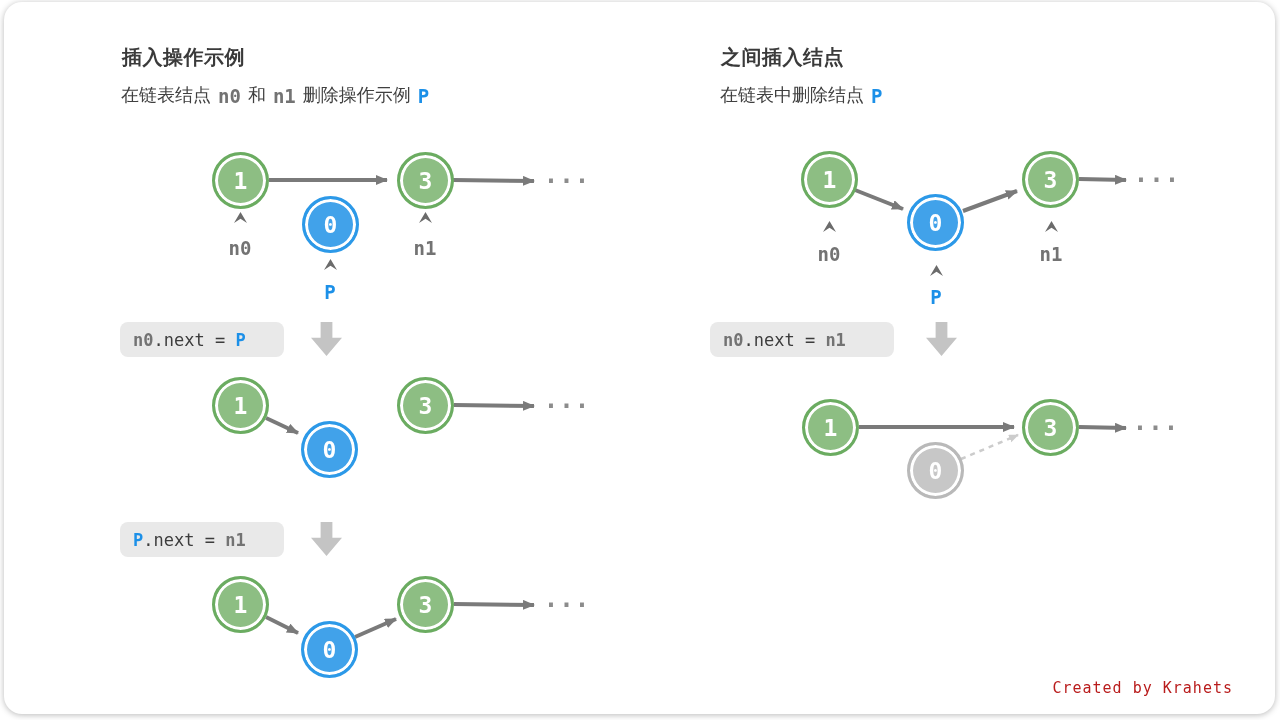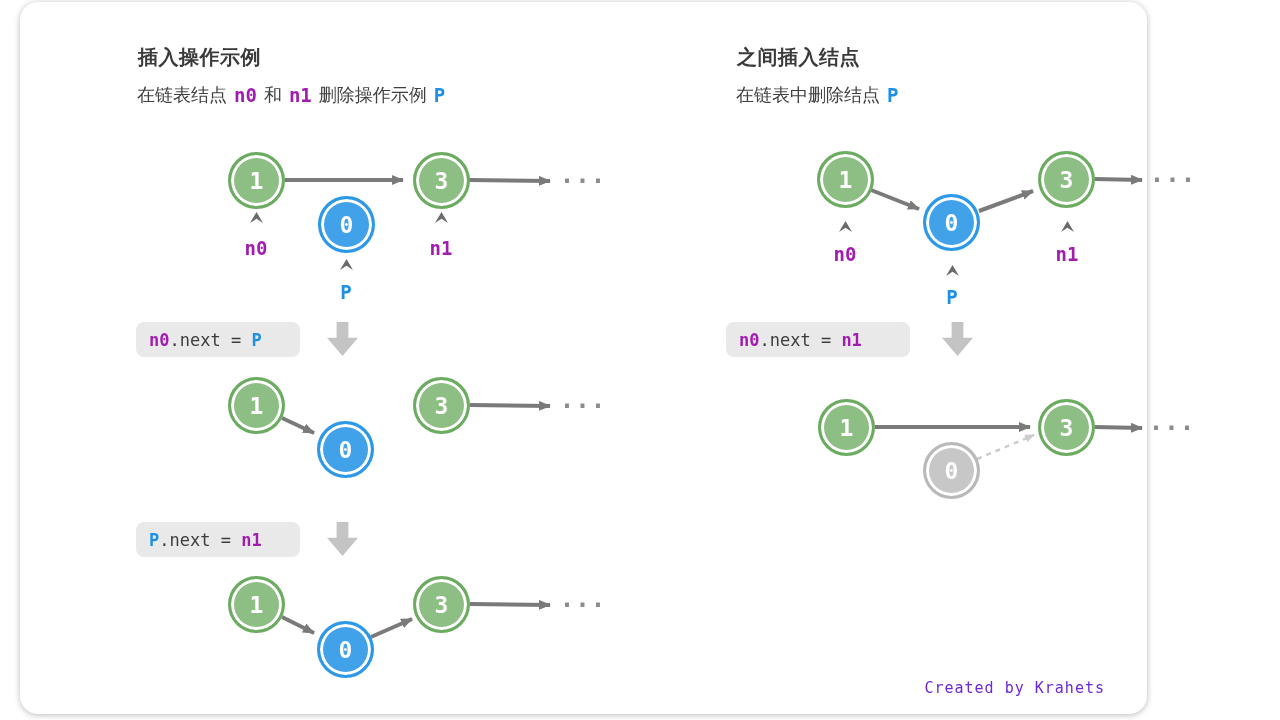--- a/index.html
+++ b/index.html
@@ -1,31 +1,31 @@
 <!DOCTYPE html>
 <html><head>
 <meta charset="utf-8">
 <style>
   html,body{margin:0;padding:0;background:#ffffff;width:1280px;height:720px;overflow:hidden;}
   .card{
-    position:absolute; left:20px; top:2px; width:1127px; height:712px;
+    position:absolute; left:4px; top:2px; width:1271px; height:712px;
     background:#ffffff; border-radius:18px;
     box-shadow:0 1px 6px rgba(0,0,0,.28);
   }
   .layer{position:absolute;left:0;top:0;width:1280px;height:720px;pointer-events:none;}
   .ptitle{
     position:absolute; font:700 20px "Liberation Sans",sans-serif; color:#3a3a3a;
     letter-spacing:.5px; white-space:nowrap;
   }
   .psub{
-    position:absolute; display:flex; align-items:center; white-space:nowrap;
+    position:absolute; display:flex; align-items:flex-end; white-space:nowrap;
     font:18px "Liberation Sans",sans-serif; color:#404040;
   }
   .psub .tok{font:700 19px "DejaVu Sans Mono",monospace; margin:0 7px;}
-  .green-t{color:#a21caf;} .blue-t{color:#1c90e8;}
+  .green-t{color:#737373;} .blue-t{color:#1c90e8;}
   .node{
     position:absolute; width:57px; height:57px; border-radius:50%;
     box-sizing:border-box; display:flex; align-items:center; justify-content:center;
     color:#fff; font:700 23px "DejaVu Sans Mono",monospace;
     box-shadow:inset 0 0 0 3px #ffffff;
   }
   .node.green{background:#8dbe83;border:3px solid #6bac61;}
   .node.blue {background:#41a2ea;border:3px solid #2c99e8;}
   .node.gray {background:#c7c7c7;border:3px solid #b9b9b9;}
   .caret{
@@ -45,21 +45,21 @@
     border-radius:8px; display:flex; align-items:center; padding:0 13px;
     font:17px "DejaVu Sans Mono",monospace; color:#3c3c3c; white-space:pre;
   }
   .codebox .b{font-weight:700;}
   .darrow{
     position:absolute; width:31px; height:34px; background:#c4c4c4;
     clip-path:polygon(31% 0,69% 0,69% 46%,100% 46%,50% 100%,0 46%,31% 46%);
   }
   .credit{
     position:absolute; top:677px; right:42px;
-    font:15px "DejaVu Sans Mono",monospace; color:#6d28d9; letter-spacing:1px;
+    font:15px "DejaVu Sans Mono",monospace; color:#b91c1c; letter-spacing:1px;
   }
 </style>
 </head>
 <body>
 
 <div class="card">
 
   <svg class="layer" width="1280" height="720" viewBox="0 0 1280 720">
     <defs>
       <marker id="ah" markerUnits="userSpaceOnUse" markerWidth="14" markerHeight="12" refX="11" refY="5" orient="auto">

